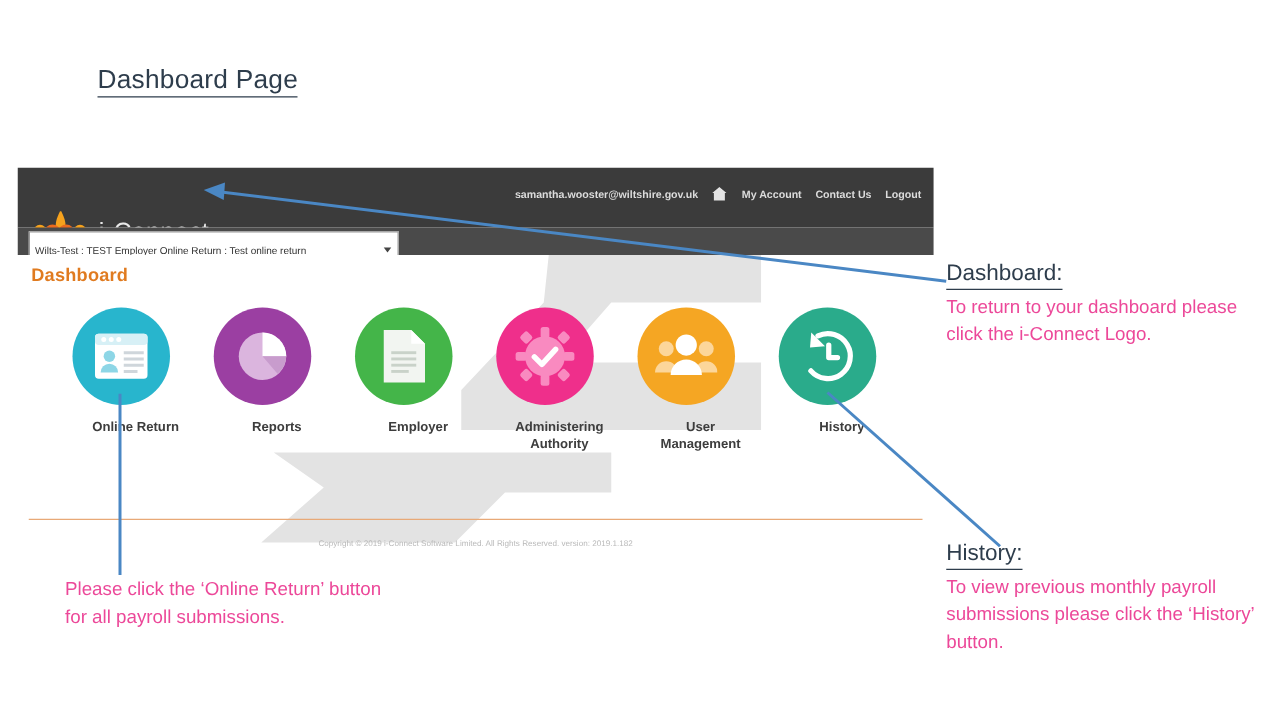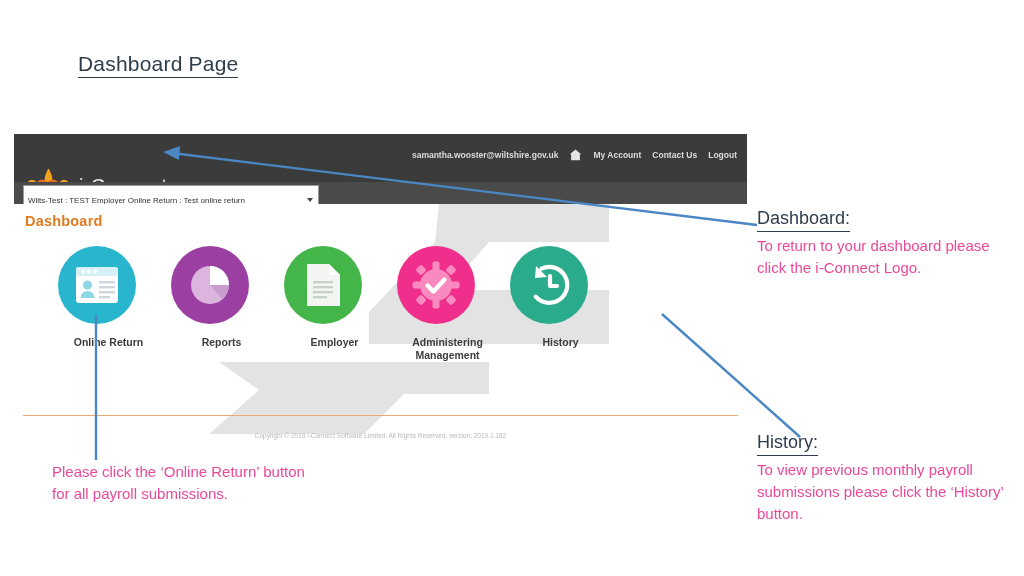--- a/index.html
+++ b/index.html
@@ -320,23 +320,36 @@
               <rect x="1.5" y="21.5" width="9" height="7" rx="2"></rect>
               <rect x="39.5" y="21.5" width="9" height="7" rx="2"></rect>
               <rect x="6" y="6" width="8" height="8" rx="2" transform="rotate(45 10 10)"></rect>
               <rect x="36" y="6" width="8" height="8" rx="2" transform="rotate(45 40 10)"></rect>
               <rect x="6" y="36" width="8" height="8" rx="2" transform="rotate(45 10 40)"></rect>
               <rect x="36" y="36" width="8" height="8" rx="2" transform="rotate(45 40 40)"></rect>
             </g>
             <path d="M16.5 25.5 l6 6 l11 -12" stroke="#ffffff" stroke-width="4.4" fill="none" stroke-linecap="round" stroke-linejoin="round"></path>
           </svg>
         </div>
-        <div class="tile-label">Administering Management</div>
-      </div>
-
+        <div class="tile-label">Administering Authority</div>
+      </div>
+
+      <div class="tile">
+        <div class="tile-circle" style="background:#f5a623">
+          <svg width="50" height="40" viewBox="0 0 50 40">
+            <circle cx="9" cy="14" r="6" fill="#fcd69a"></circle>
+            <path d="M0 33 a9 9 0 0 1 18 0 z" fill="#fcd69a"></path>
+            <circle cx="41" cy="14" r="6" fill="#fcd69a"></circle>
+            <path d="M32 33 a9 9 0 0 1 18 0 z" fill="#fcd69a"></path>
+            <circle cx="25" cy="11" r="8.5" fill="#ffffff"></circle>
+            <path d="M12.5 35 a12.5 12.5 0 0 1 25 0 z" fill="#ffffff"></path>
+          </svg>
+        </div>
+        <div class="tile-label">User Management</div>
+      </div>
 
       <div class="tile">
         <div class="tile-circle" style="background:#2aab8b">
           <svg width="50" height="50" viewBox="0 0 50 50">
             <path d="M25 7 a18 18 0 1 1 -17 23" stroke="#ffffff" stroke-width="4.2" fill="none" stroke-linecap="round" transform="rotate(-25 25 25)"></path>
             <path d="M12 6 L11 18 L23 17 Z" fill="#ffffff"></path>
             <path d="M26 16 L26 26 L33 26" stroke="#ffffff" stroke-width="4.2" fill="none" stroke-linecap="round" stroke-linejoin="round"></path>
           </svg>
         </div>
         <div class="tile-label">History</div>

